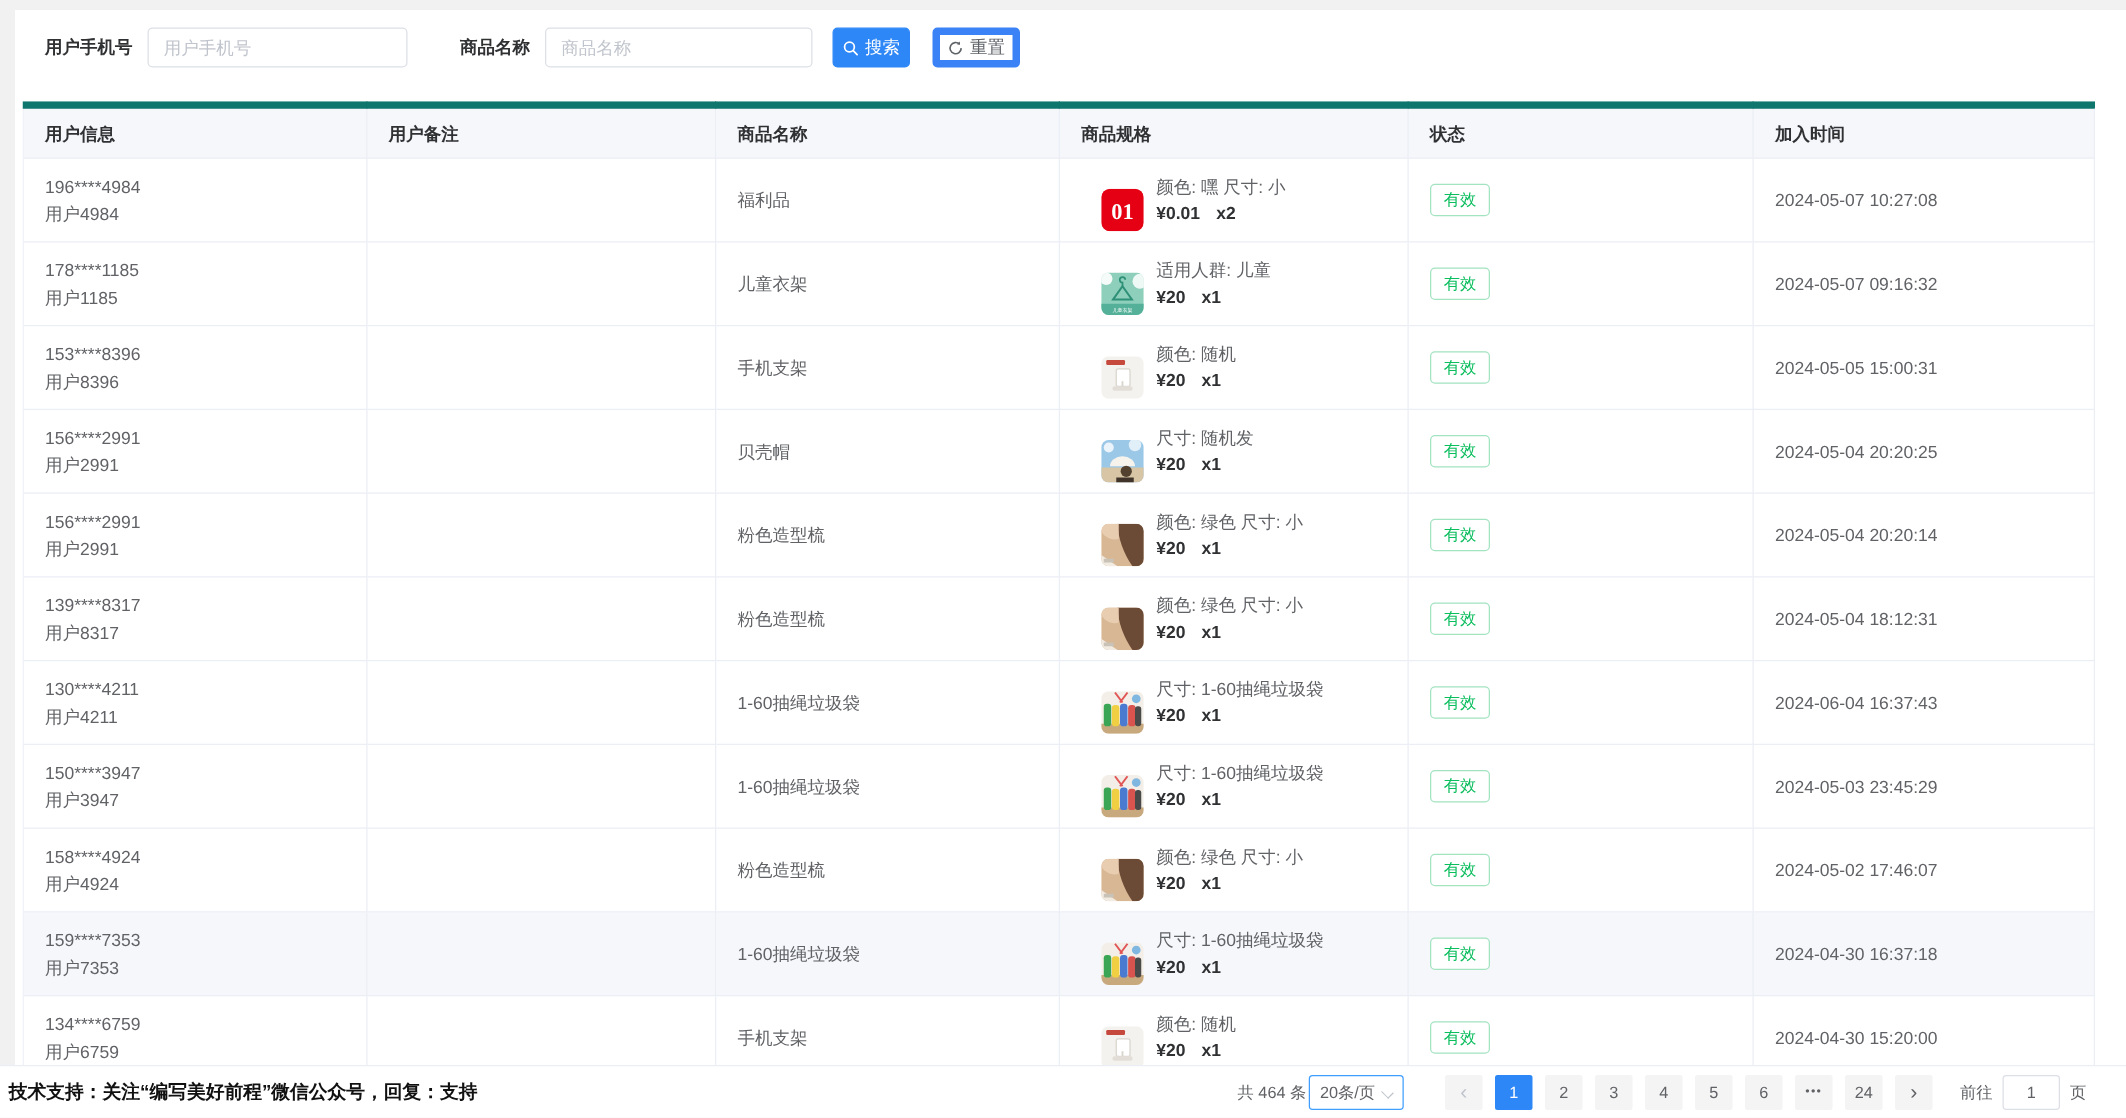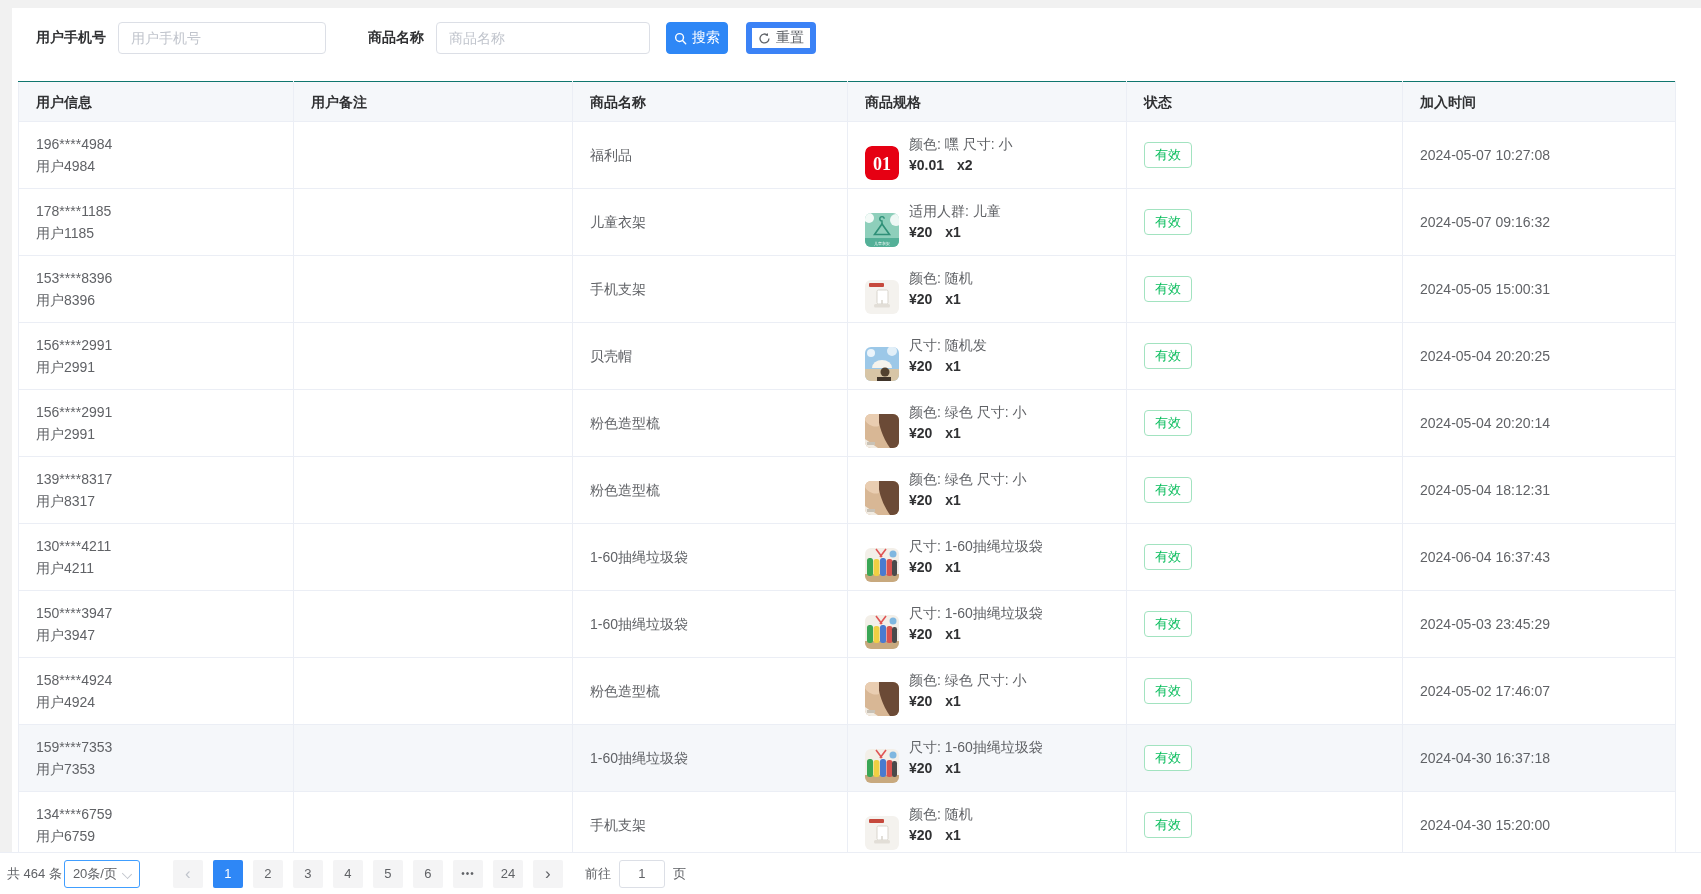--- a/index.html
+++ b/index.html
@@ -17,31 +17,31 @@
   .f-input2{width:214px;margin-right:16px;}
   .btn{height:32px;border-radius:4px;font-size:14px;display:inline-flex;align-items:center;
        justify-content:center;cursor:pointer;box-sizing:border-box;font-family:inherit;}
   .btn-primary{background:#2e87f6;border:1px solid #2e87f6;color:#fff;width:62px;margin-right:18px;}
   .btn-plain{background:#fff;border:6px solid #3b82f6;color:#5f6368;width:70px;}
   .btn svg{margin-right:5px;}
 
   
   .table-wrap{position:absolute;left:6px;right:25px;top:73px;bottom:42px;overflow:hidden;}
   table{width:100%;border-collapse:collapse;table-layout:fixed;
-        border-top:1px solid #0f766e;border-left:1px solid #ebeef5;}
+        border-top:6px solid #0f766e;border-left:1px solid #ebeef5;}
   th,td{border-right:1px solid #ebeef5;border-bottom:1px solid #ebeef5;padding:0;vertical-align:middle;}
   thead th{height:39px;background:#f5f7fa;text-align:left;font-weight:700;color:#303133;font-size:14px;}
   thead .cell{padding:0 10px 0 17px;}
   tbody tr{height:67px;background:#fff;}
   tbody tr.hl{background:#f5f7fa;}
   .cell{padding:0 10px 0 17px;line-height:22px;}
   .user-cell div{line-height:21px;}
   .user-cell div + div{margin-top:1px;}
   .spec-cell{display:flex;align-items:center;}
-  .thumb{width:34px;height:18px;flex:0 0 34px;margin-right:10px;display:inline-block;}
+  .thumb{width:34px;height:18px;flex:0 0 34px;margin-right:10px;display:inline-block;margin-left:16px;}
   .thumb svg{display:block;border-radius:6px;}
   .spec-text{min-width:0;}
   .spec-line{color:#606266;line-height:21px;white-space:nowrap;}
   .price-line{color:#303133;font-weight:700;line-height:21px;}
   .price-line span + span{margin-left:9px;}
   .badge{display:inline-block;height:24px;line-height:24px;padding:0 10px;border:1px solid #a2e3c0;
          border-radius:4px;color:#0abd5d;font-size:13px;background:#fff;}
 
   
   .footer{position:absolute;left:0;right:0;bottom:0;height:42px;background:#fff;z-index:5;
@@ -590,20 +590,21 @@
     <td>
                 <div class="cell">2024-04-30 15:20:00</div>
               </td>
   </tr>
 </tbody>
       </table>
     </div>
   </div>
 
   <div class="footer">
+    <div class="support">技术支持：关注“编写美好前程”微信公众号，回复：支持</div>
     <div class="pager">
       <span class="total">共 464 条</span>
       <div class="size-select">
         <span class="txt">20条/页</span>
         <i class="chev"></i>
       </div>
       <button class="pg-btn pg-arrow pg-prev">‹</button>
       <button class="pg-btn active">1</button>
       <button class="pg-btn">2</button>
       <button class="pg-btn">3</button>

